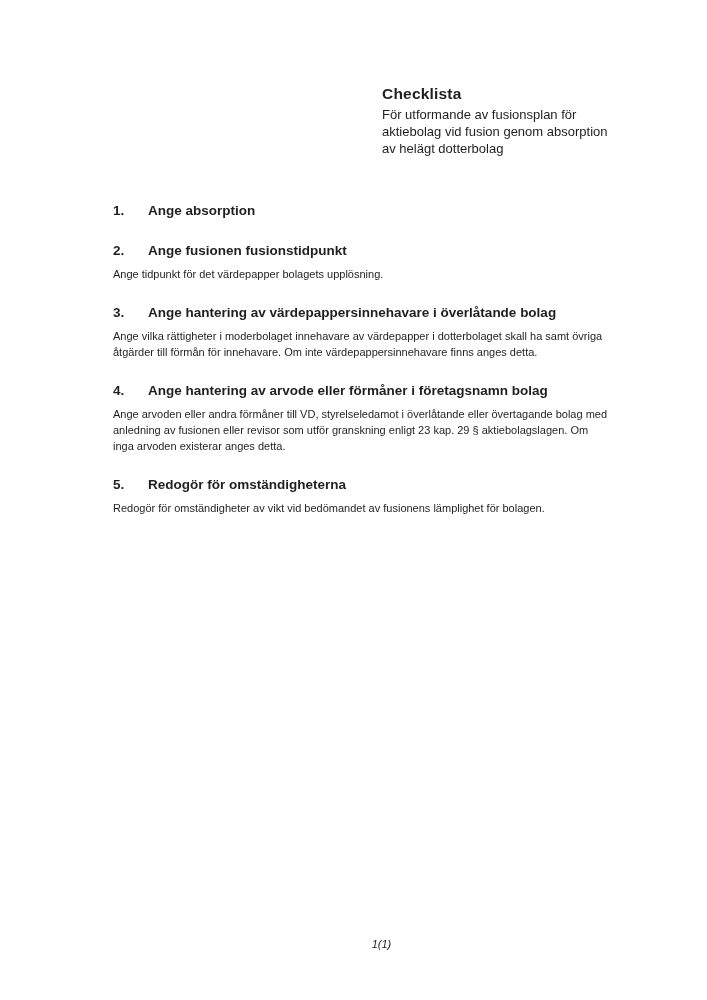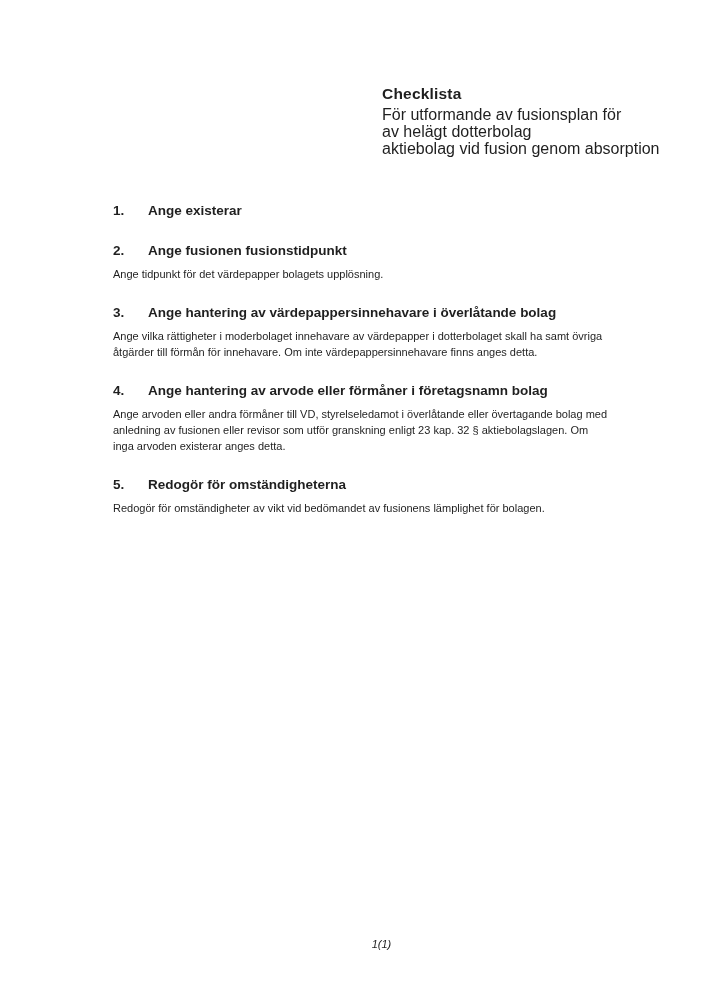--- a/index.html
+++ b/index.html
@@ -23,21 +23,21 @@
     top: 84px;
   }
   .title-heading {
     font-size: 15.5px;
     font-weight: bold;
     line-height: 19px;
     margin-bottom: 3px;
     letter-spacing: 0.2px;
   }
   .subtitle-line {
-    font-size: 16px;
+    font-size: 13px;
     line-height: 17px;
   }
   .sections {
     position: absolute;
     left: 85px;
     top: 202px;
     width: 552px;
   }
   .section {
     margin-bottom: 22px;
@@ -72,30 +72,30 @@
   }
 </style>
 </head>
 <body>
 
 <div class="page">
 
   <div class="title-block">
     <div class="title-heading">Checklista</div>
     <div class="subtitle-line">För utformande av fusionsplan för</div>
+    <div class="subtitle-line">aktiebolag vid fusion genom absorption</div>
     <div class="subtitle-line">av helägt dotterbolag</div>
-    <div class="subtitle-line">aktiebolag vid fusion genom absorption</div>
   </div>
 
   <div class="sections">
 
     <div class="section">
       <div class="section-heading">
         <span class="section-number">1.</span>
-        <span class="section-title">Ange existerar</span>
+        <span class="section-title">Ange absorption</span>
       </div>
     </div>
 
     <div class="section">
       <div class="section-heading">
         <span class="section-number">2.</span>
         <span class="section-title">Ange fusionen fusionstidpunkt</span>
       </div>
       <div class="section-body">
         <div class="body-line">Ange tidpunkt för det värdepapper bolagets upplösning.</div>
@@ -113,21 +113,21 @@
       </div>
     </div>
 
     <div class="section">
       <div class="section-heading">
         <span class="section-number">4.</span>
         <span class="section-title">Ange hantering av arvode eller förmåner i företagsnamn bolag</span>
       </div>
       <div class="section-body">
         <div class="body-line">Ange arvoden eller andra förmåner till VD, styrelseledamot i överlåtande eller övertagande bolag med</div>
-        <div class="body-line">anledning av fusionen eller revisor som utför granskning enligt 23 kap. 32 § aktiebolagslagen. Om</div>
+        <div class="body-line">anledning av fusionen eller revisor som utför granskning enligt 23 kap. 29 § aktiebolagslagen. Om</div>
         <div class="body-line">inga arvoden existerar anges detta.</div>
       </div>
     </div>
 
     <div class="section">
       <div class="section-heading">
         <span class="section-number">5.</span>
         <span class="section-title">Redogör för omständigheterna</span>
       </div>
       <div class="section-body">

